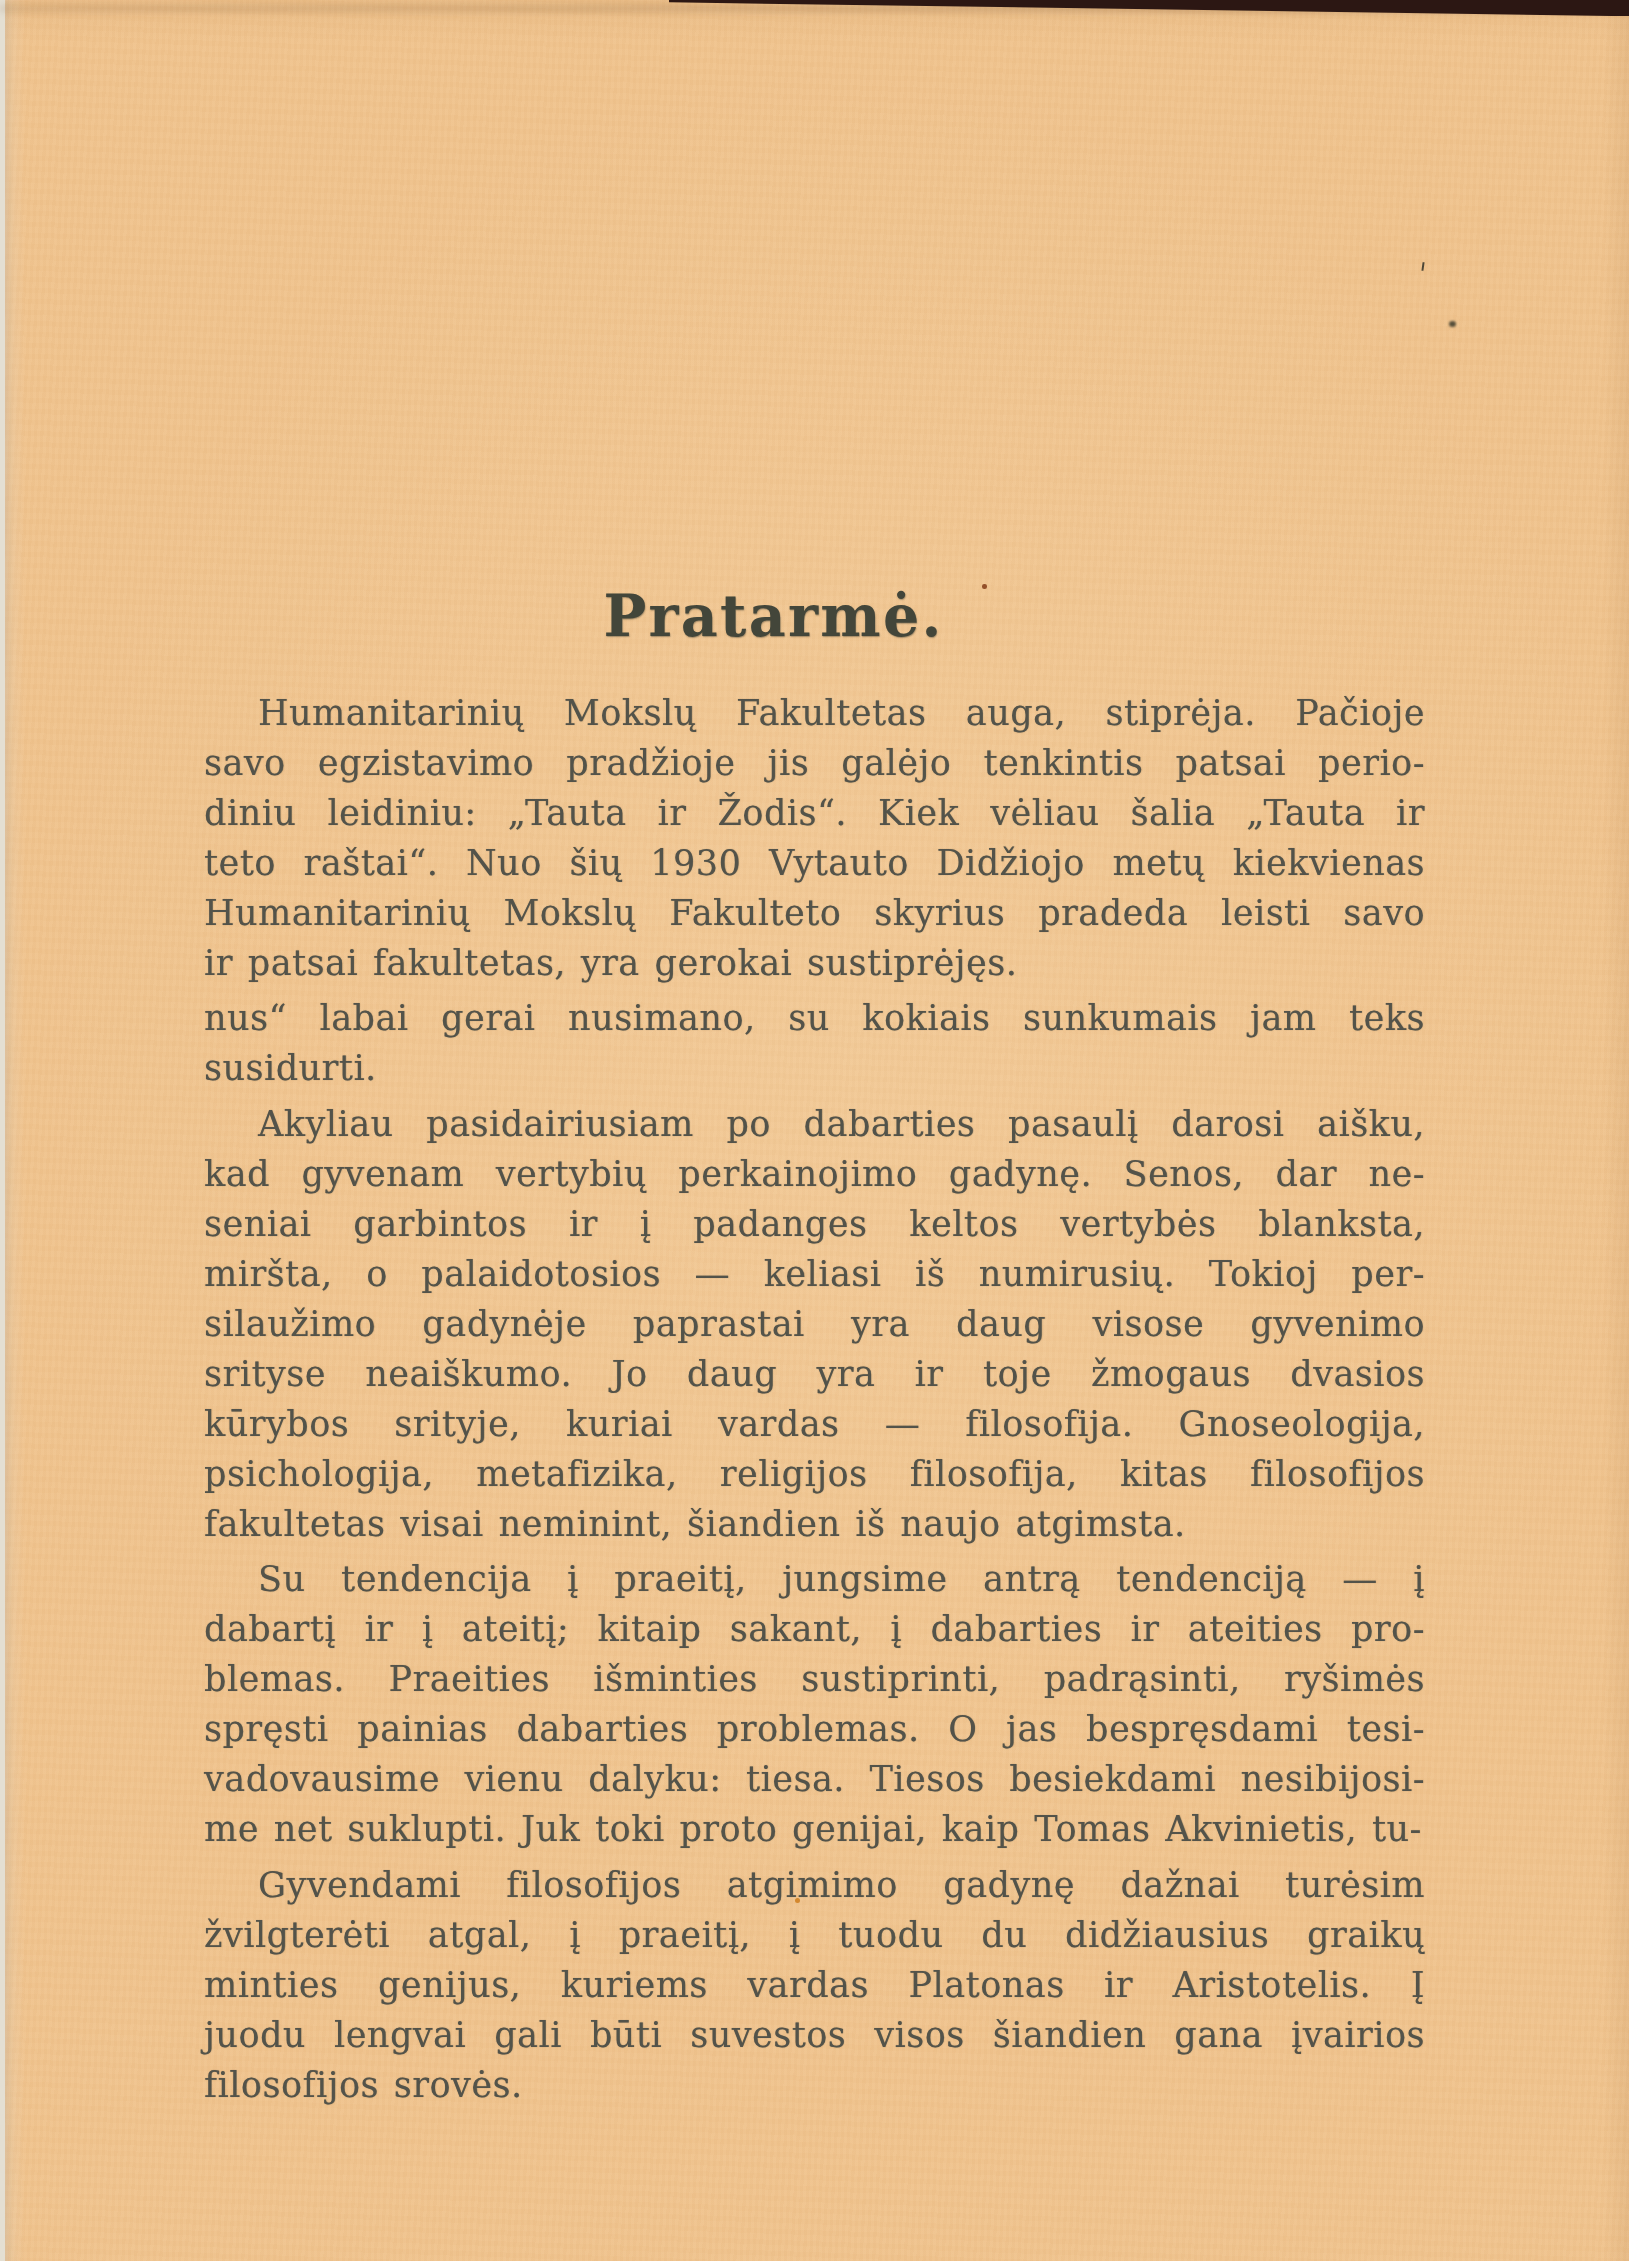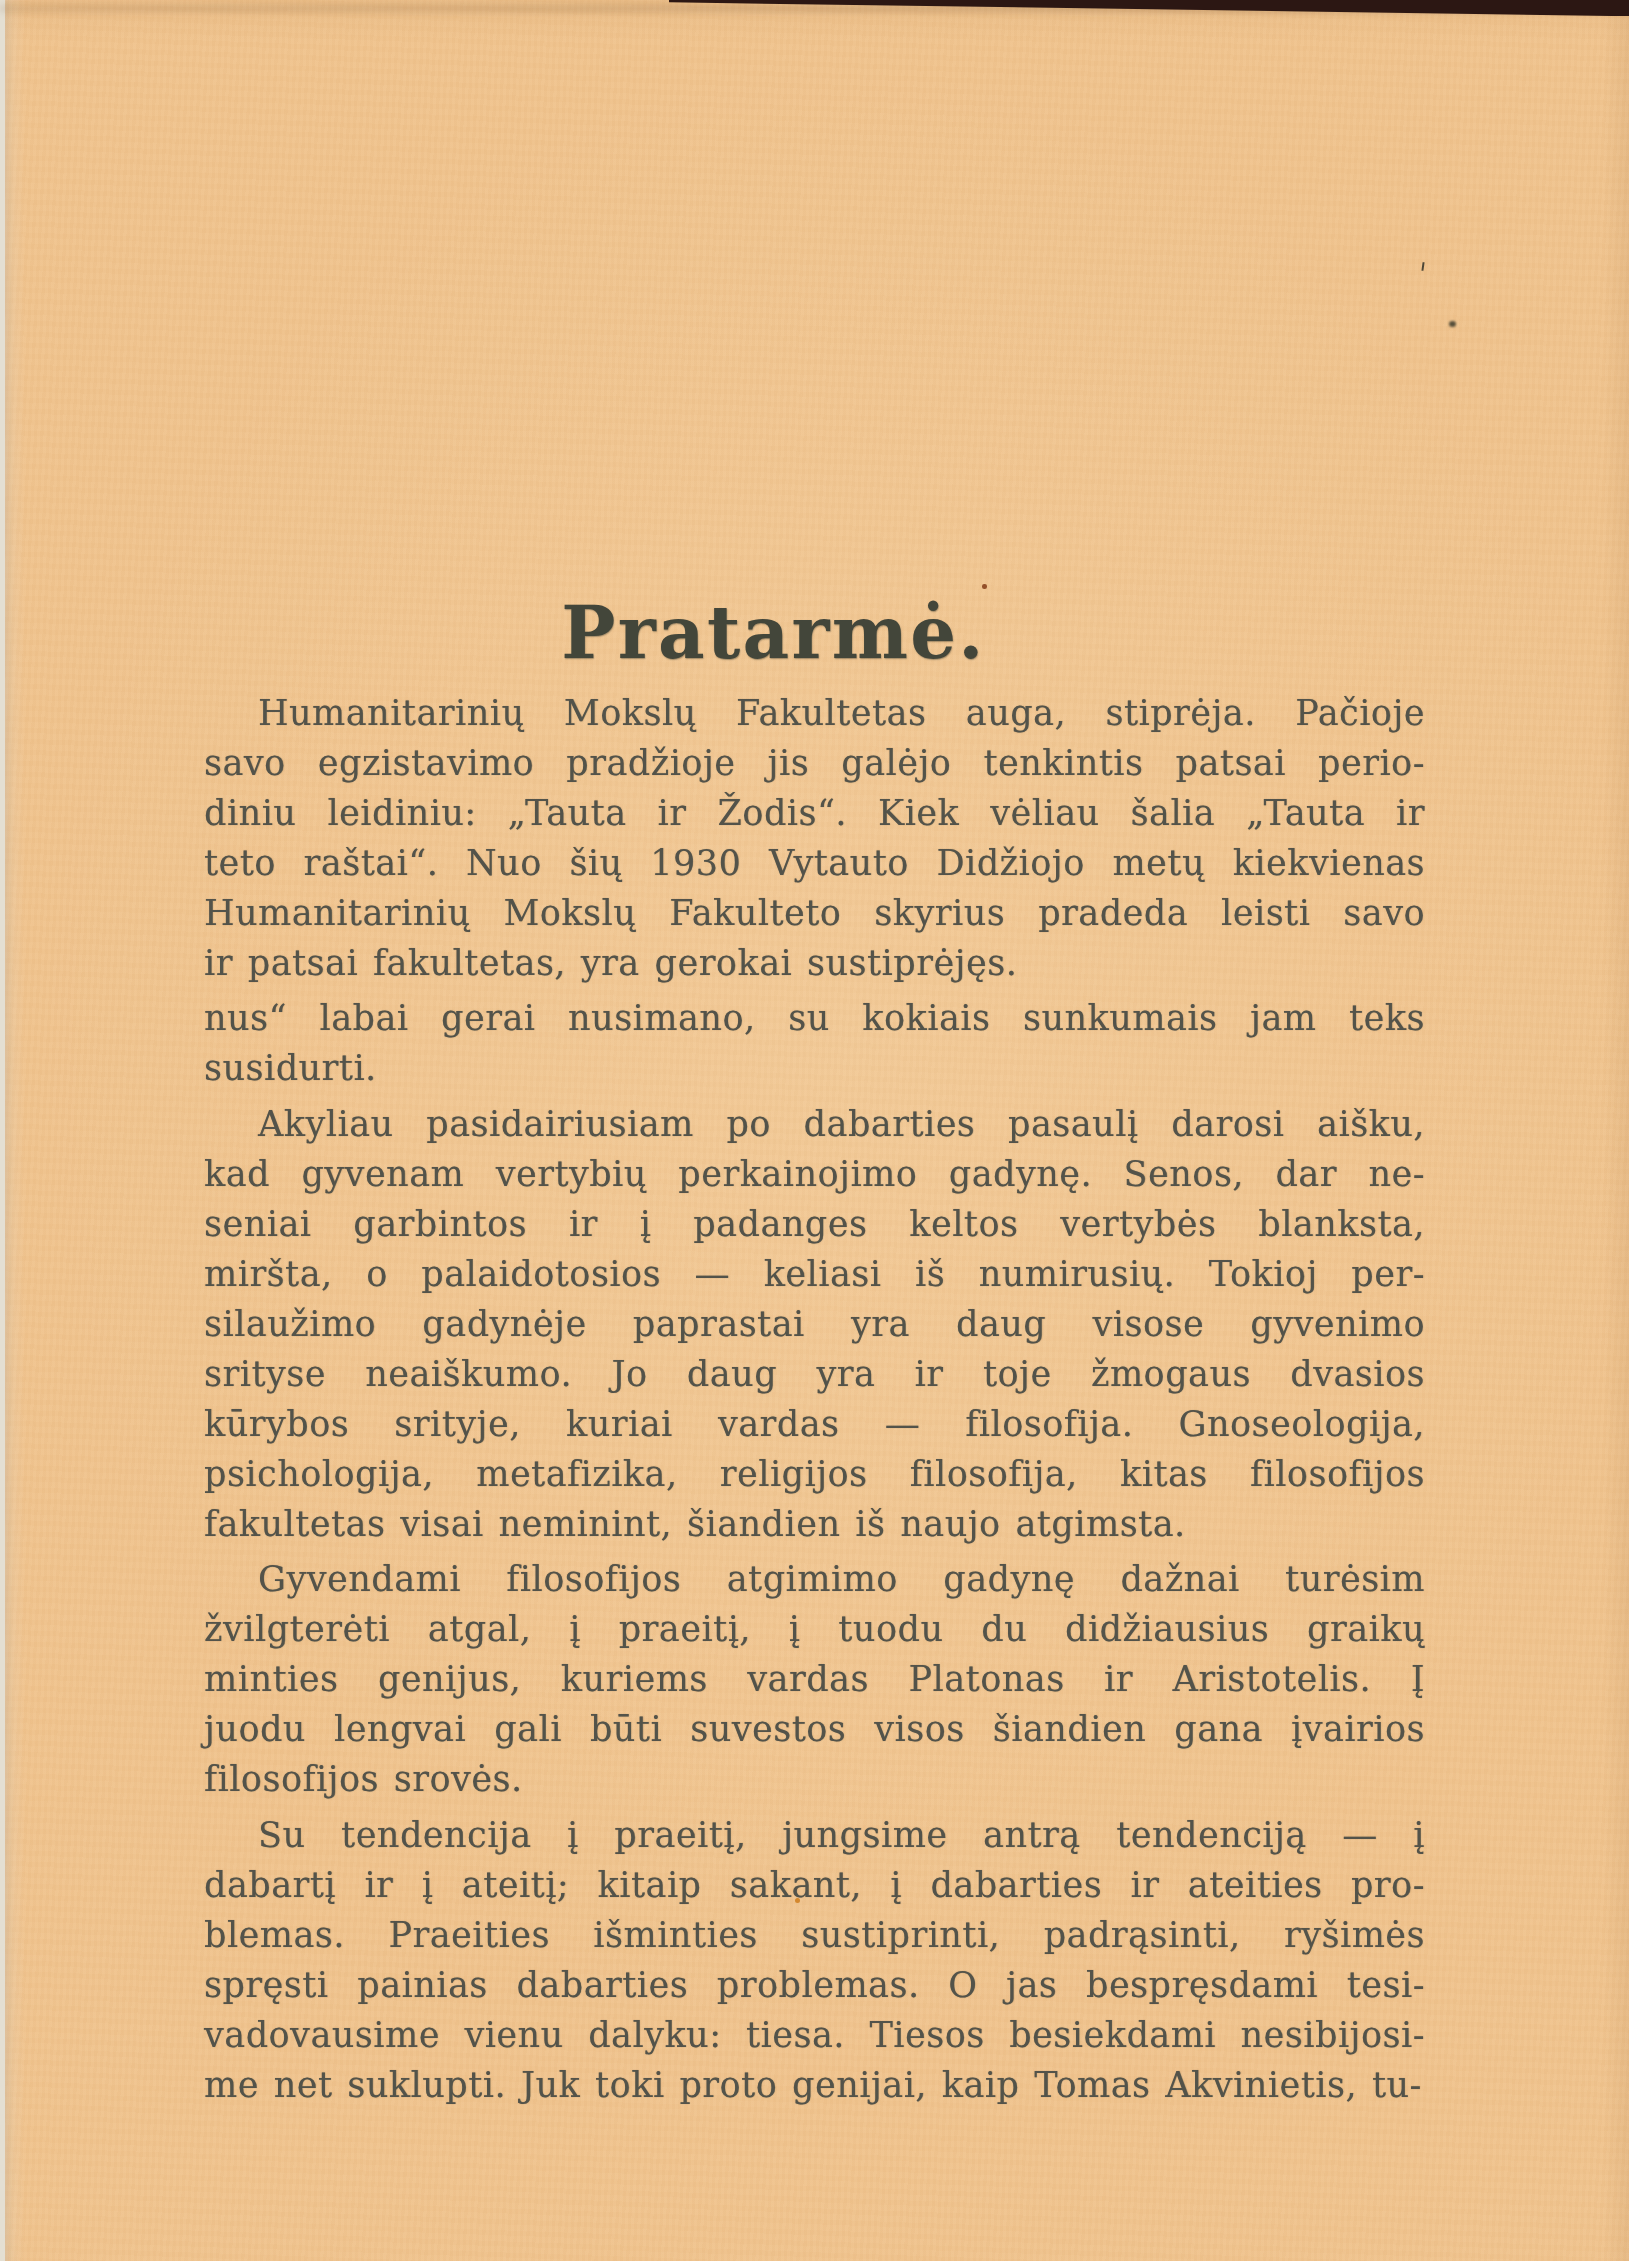--- a/index.html
+++ b/index.html
@@ -27,21 +27,21 @@
     background:linear-gradient(90deg, rgba(122,86,52,0.16), rgba(122,86,52,0.22) 55%, rgba(100,68,40,0.30));
     filter:blur(3.2px);
   }
   .top-wedge{
     position:absolute;left:669px;top:0;width:961px;height:16.3px;
     background:#2c1713;
     clip-path:polygon(0 0,100% 0,100% 100%,0 14%);
   }
   .title{
     position:absolute;top:549px;left:136px;width:1275px;
-    font-size:72px;line-height:1;text-align:center;
+    font-size:57px;line-height:1;text-align:center;
     color:#43463a;letter-spacing:2.3px;
     text-shadow:0.5px 0.5px 1.4px rgba(62,60,46,0.45);
   }
   .text-block{
     position:absolute;top:688px;left:204px;width:1221px;
     font-size:35px;line-height:50px;
     color:#53534a;letter-spacing:0.5px;word-spacing:3.2px;
     text-shadow:0.3px 0.4px 0.9px rgba(70,66,50,0.5);
   }
   .para{margin:0 0 5.4px 0;}
@@ -82,33 +82,33 @@
         <div class="line">kad gyvenam vertybių perkainojimo gadynę. Senos, dar ne-</div>
         <div class="line">seniai garbintos ir į padanges keltos vertybės blanksta,</div>
         <div class="line">miršta, o palaidotosios — keliasi iš numirusių. Tokioj per-</div>
         <div class="line">silaužimo gadynėje paprastai yra daug visose gyvenimo</div>
         <div class="line">srityse neaiškumo. Jo daug yra ir toje žmogaus dvasios</div>
         <div class="line">kūrybos srityje, kuriai vardas — filosofija. Gnoseologija,</div>
         <div class="line">psichologija, metafizika, religijos filosofija, kitas filosofijos</div>
         <div class="line last">fakultetas visai neminint, šiandien iš naujo atgimsta.</div>
       </div>
       <div class="para">
-        <div class="line first">Gyvendami filosofijos atgimimo gadynę dažnai turėsim</div>
-        <div class="line">žvilgterėti atgal, į praeitį, į tuodu du didžiausius graikų</div>
-        <div class="line">minties genijus, kuriems vardas Platonas ir Aristotelis. Į</div>
-        <div class="line">juodu lengvai gali būti suvestos visos šiandien gana įvairios</div>
-        <div class="line last">filosofijos srovės.</div>
-      </div>
-      <div class="para">
         <div class="line first">Su tendencija į praeitį, jungsime antrą tendenciją — į</div>
         <div class="line">dabartį ir į ateitį; kitaip sakant, į dabarties ir ateities pro-</div>
         <div class="line">blemas. Praeities išminties sustiprinti, padrąsinti, ryšimės</div>
         <div class="line">spręsti painias dabarties problemas. O jas bespręsdami tesi-</div>
         <div class="line">vadovausime vienu dalyku: tiesa. Tiesos besiekdami nesibijosi-</div>
         <div class="line last">me net suklupti. Juk toki proto genijai, kaip Tomas Akvinietis, tu-</div>
+      </div>
+      <div class="para">
+        <div class="line first">Gyvendami filosofijos atgimimo gadynę dažnai turėsim</div>
+        <div class="line">žvilgterėti atgal, į praeitį, į tuodu du didžiausius graikų</div>
+        <div class="line">minties genijus, kuriems vardas Platonas ir Aristotelis. Į</div>
+        <div class="line">juodu lengvai gali būti suvestos visos šiandien gana įvairios</div>
+        <div class="line last">filosofijos srovės.</div>
       </div>
     </div>
 
   <div class="speck s1"></div>
   <div class="speck s2"></div>
   <div class="speck s3"></div>
   <div class="speck s4"></div>
 
 </div>
 

